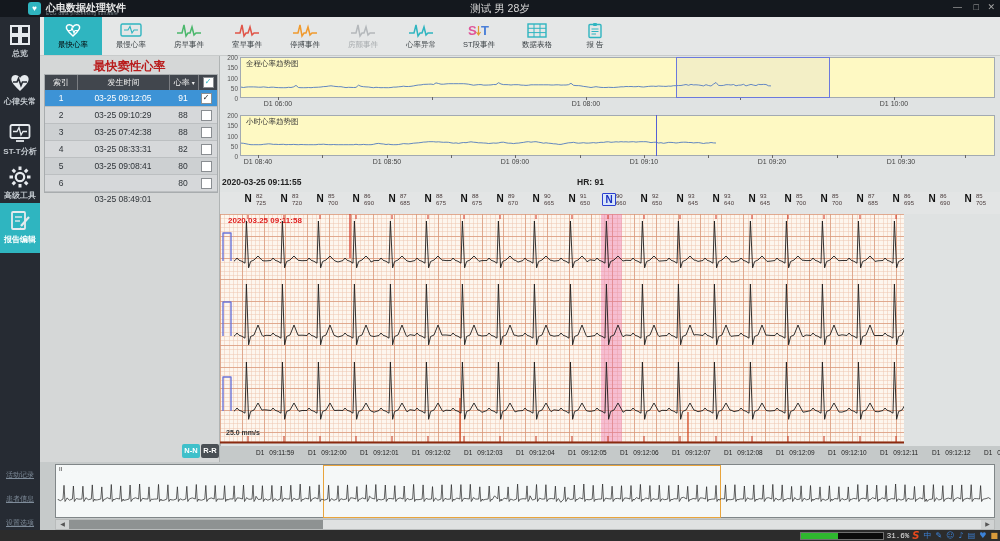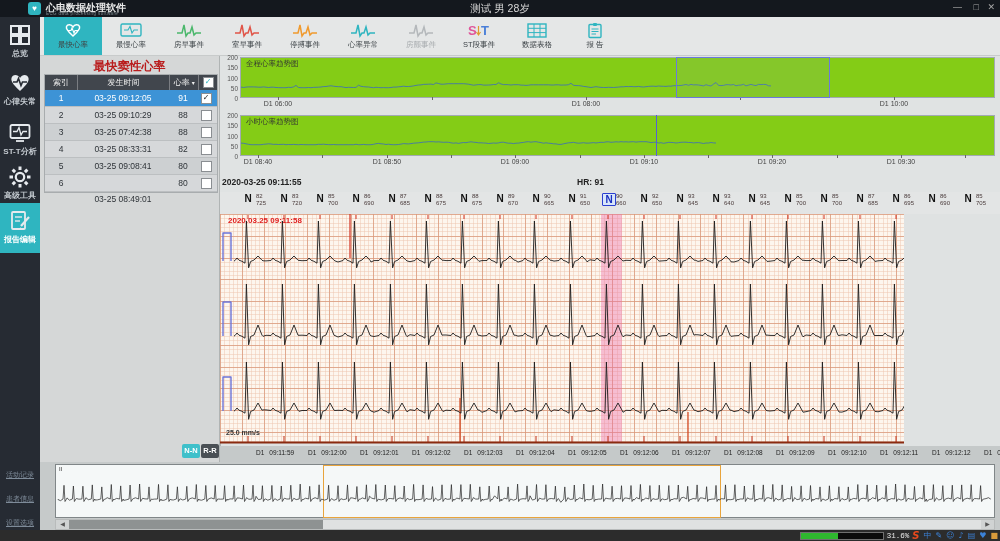--- a/index.html
+++ b/index.html
@@ -23,35 +23,35 @@
   .side-item.active{background:#2fb5c0;}
   .side-item.active .slabel{color:#fff;}
   #side-links{position:absolute;left:0;top:470px;width:40px;text-align:center;}
   #side-links a{display:block;font-size:7px;color:#7e8b99;text-decoration:underline;margin-bottom:14px;}
   
   #toolbar{position:absolute;left:40px;top:17px;width:960px;height:39px;background:#e5e7e7;
            border-bottom:1px solid #c8cbcb;display:flex;align-items:stretch;padding-left:4px;box-sizing:border-box;}
   .tbtn{width:58px;display:flex;flex-direction:column;align-items:center;justify-content:center;color:#3c4246;}
   .tbtn .ticon{width:24px;height:17px;}
   .tbtn .tlabel{font-size:7.5px;margin-top:1px;white-space:nowrap;}
-  .tbtn.active{background:#2fb5c0;color:#404040;}
+  .tbtn.active{background:#2fb5c0;color:#000000;}
   .tbtn.disabled{color:#a7abae;}
   
   #left-panel{position:absolute;left:40px;top:56px;width:180px;height:406px;background:#d5d7d7;border-right:1px solid #b0b4b4;box-sizing:border-box;}
   #panel-title{position:absolute;left:0;top:2px;width:100%;text-align:center;font-size:12px;font-weight:bold;color:#b91c1c;}
   #evt-table{position:absolute;left:4px;top:18px;width:172px;border:1px solid #a8acae;}
   .hdr{display:flex;height:15px;background:#41464d;color:#f0f0f0;font-size:8px;align-items:center;}
   .hdr .hc{border-right:1px solid rgba(255,255,255,.3);height:100%;display:flex;align-items:center;justify-content:center;}
   .row{display:flex;height:16px;font-size:8.5px;color:#2e3338;align-items:center;border-bottom:1px solid #bcbfc1;}
   .row .rc{display:flex;align-items:center;justify-content:center;height:100%;}
   .row.odd{background:#cdd0d2;} .row.even{background:#d6d8da;}
   .row.sel{background:#3d93d6;color:#fff;}
   .cb{width:9px;height:9px;background:#fff;border:1px solid #8a8e92;font-size:8px;line-height:8px;text-align:center;color:#222;}
   
-  .chart-panel{position:absolute;left:240px;width:755px;height:41px;background:#84cc16;border:1px solid #a2aab2;box-sizing:border-box;}
+  .chart-panel{position:absolute;left:240px;width:755px;height:41px;background:#fef9c3;border:1px solid #a2aab2;box-sizing:border-box;}
   .chart-title{position:absolute;left:5px;top:1px;font-size:7.5px;color:#333;}
   .ytick{position:absolute;width:18px;text-align:right;font-size:6.5px;color:#555;}
   .xtick{position:absolute;font-size:7px;color:#444;transform:translateX(-50%);white-space:nowrap;}
   .xmark{position:absolute;width:1px;height:3px;background:#666;}
   
   #strip-dt{position:absolute;left:222px;top:177px;font-size:8.5px;font-weight:bold;color:#222;}
   #strip-hr{position:absolute;left:577px;top:177px;font-size:8.5px;font-weight:bold;color:#222;}
   #annot-row{position:absolute;left:220px;top:192px;width:780px;height:22px;background:#e3e5e5;overflow:hidden;}
   .beat{position:absolute;top:1px;width:36px;}
   .beat .bn{position:absolute;left:0;width:12px;text-align:center;font-size:10px;font-weight:bold;color:#111;}
@@ -132,31 +132,31 @@
             <polyline points="0,11 5,11 7,3 9,14 11,11 13,11 15,5 17,13 19,11 24,11" fill="none" stroke="#e05548" stroke-width="1.5"></polyline>
           </svg></div>
         <span class="tlabel">室早事件</span>
       </div>
       <div class="tbtn">
         <div class="ticon"><svg viewBox="0 0 24 17">
             <polyline points="0,11 5,11 7,3 9,14 11,11 13,11 15,5 17,13 19,11 24,11" fill="none" stroke="#f09a2e" stroke-width="1.5"></polyline>
           </svg></div>
         <span class="tlabel">停搏事件</span>
       </div>
+      <div class="tbtn disabled">
+        <div class="ticon"><svg viewBox="0 0 24 17">
+            <polyline points="0,11 5,11 7,3 9,14 11,11 13,11 15,5 17,13 19,11 24,11" fill="none" stroke="#b4b8bb" stroke-width="1.5"></polyline>
+          </svg></div>
+        <span class="tlabel">房颤事件</span>
+      </div>
       <div class="tbtn">
         <div class="ticon"><svg viewBox="0 0 24 17">
             <polyline points="0,11 5,11 7,3 9,14 11,11 13,11 15,5 17,13 19,11 24,11" fill="none" stroke="#2fb5c0" stroke-width="1.5"></polyline>
           </svg></div>
         <span class="tlabel">心率异常</span>
-      </div>
-      <div class="tbtn disabled">
-        <div class="ticon"><svg viewBox="0 0 24 17">
-            <polyline points="0,11 5,11 7,3 9,14 11,11 13,11 15,5 17,13 19,11 24,11" fill="none" stroke="#b4b8bb" stroke-width="1.5"></polyline>
-          </svg></div>
-        <span class="tlabel">房颤事件</span>
       </div>
       <div class="tbtn">
         <div class="ticon"><svg viewBox="0 0 24 17">
             <text x="1" y="13" font-size="13" font-weight="bold" fill="#e0559a" font-family="sans-serif">S</text>
             <text x="14" y="13" font-size="13" font-weight="bold" fill="#4a7fd8" font-family="sans-serif">T</text>
             <line x1="11.5" y1="4" x2="11.5" y2="12" stroke="#e09a2e" stroke-width="1.2"></line>
             <polyline points="9.5,10 11.5,13 13.5,10" fill="none" stroke="#e09a2e" stroke-width="1.2"></polyline>
           </svg></div>
         <span class="tlabel">ST段事件</span>
       </div>

